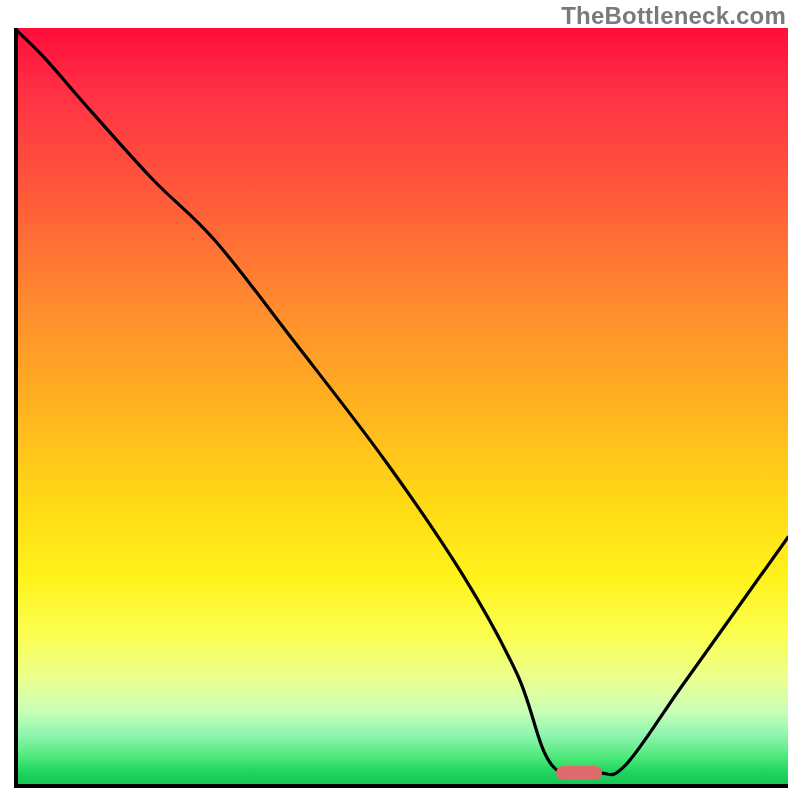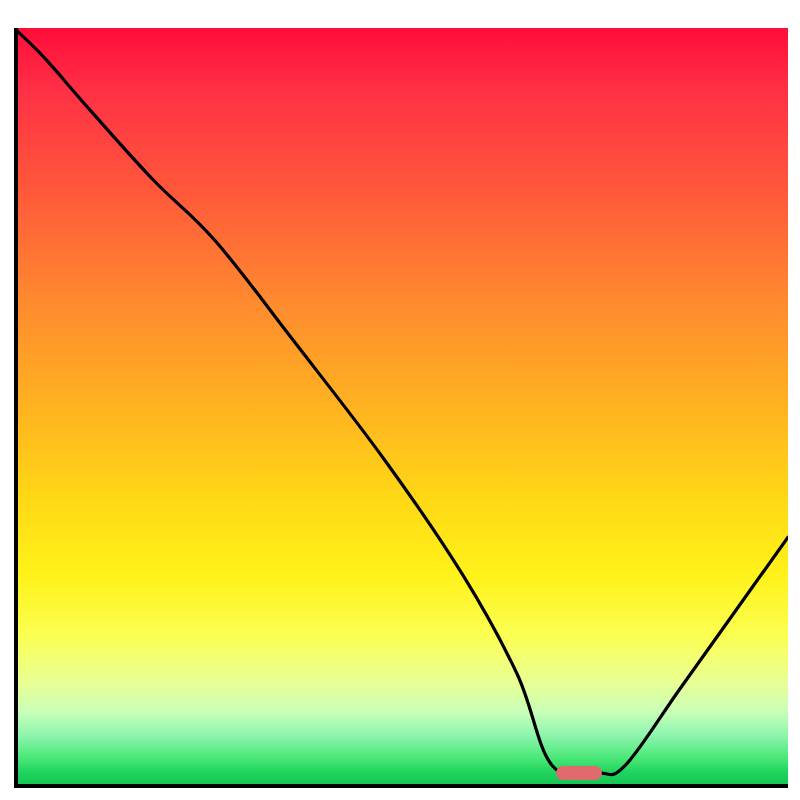--- a/index.html
+++ b/index.html
@@ -74,20 +74,21 @@
     height: 14px;
     background: #e06a6d;
     border-radius: 7px;
   }
 </style>
 </head>
 <body>
 
 <div class="frame">
 
+  <div class="watermark">TheBottleneck.com</div>
 
   <div class="plot-area">
     <div class="gradient-bg"></div>
 
     <svg class="curve-svg" viewBox="0 0 774 760" preserveAspectRatio="none">
       <path id="curve-path" fill="none" stroke-width="3.2" stroke-linejoin="round" stroke-linecap="round" stroke="#000000" d="M 0 0 C 5.5728 5.471999999999996, 17.028 15.351999999999974, 30.96 30.399999999999977 C 44.892 45.44799999999998, 57.89520000000001 61.71200000000002, 77.4 83.60000000000002 C 96.9048 105.48800000000003, 117.02879999999999 128.744, 139.32 152 C 161.6112 175.256, 176.16240000000002 184.07200000000006, 201.24 212.80000000000007 C 226.3176 241.52800000000008, 247.9896 271.92800000000005, 278.64 311.6 C 309.2904 351.272, 340.8696 390.792, 371.52 433.2 C 402.1704 475.608, 425.2356 508.8960000000001, 448.91999999999996 547.2 C 472.60439999999994 585.504, 487.07820000000004 611.8, 503.1 646 C 519.1218 680.2, 523.3014 719.416, 537.93 737.2 C 552.5586 754.984, 571.1346 744.8, 584.37 744.8 C 597.6054 744.8, 596.8314 752.248, 611.46 737.2 C 626.0886 722.152, 646.1351999999999 688.5600000000001, 665.64 661.2 C 685.1448 633.84, 700.3152 612.5600000000001, 719.82 585.2 C 739.3248000000001 557.84, 764.2476 522.88, 774 509.2"></path>
     </svg>
 
     <div id="marker" class="optimal-marker" style="left: 541.8px; top: 737.8px; width: 46.44px; background: rgb(224, 106, 109);"></div>
 

